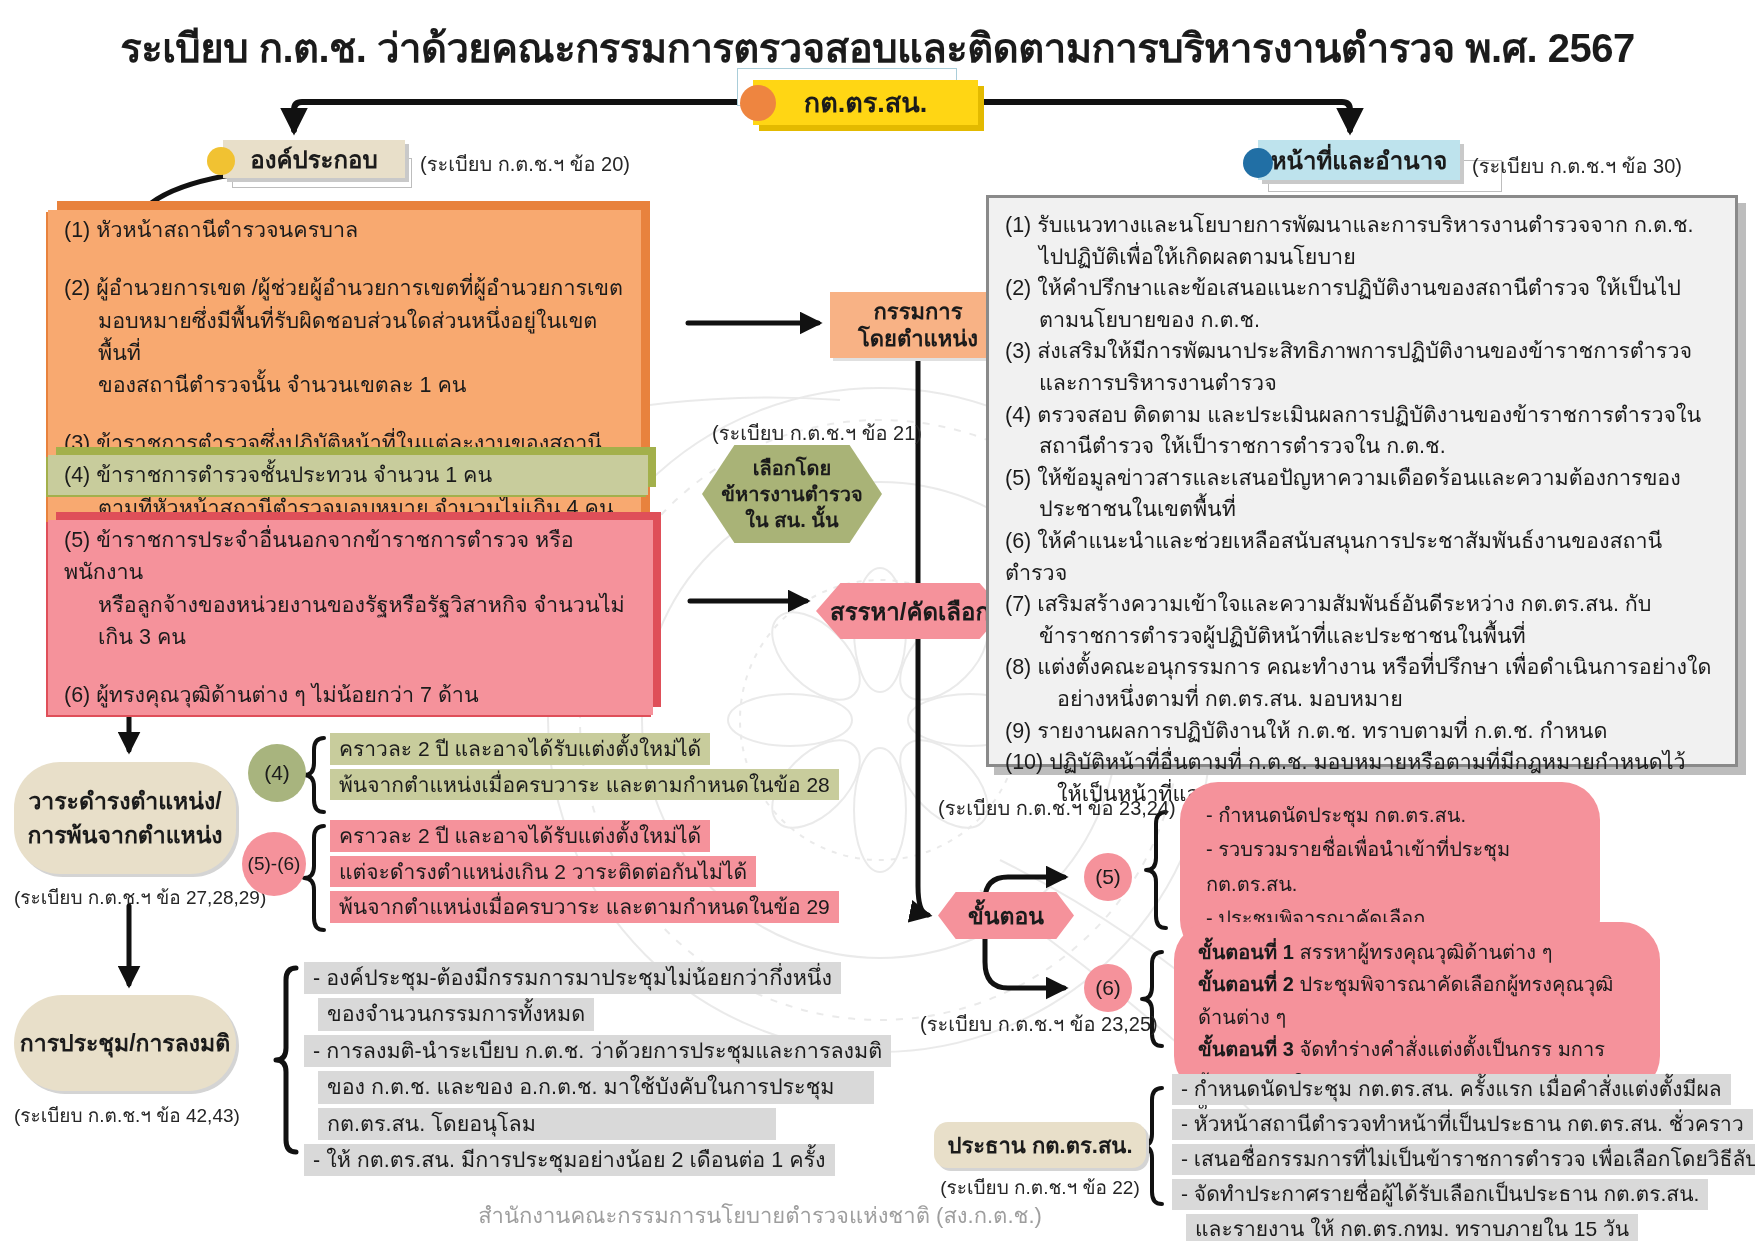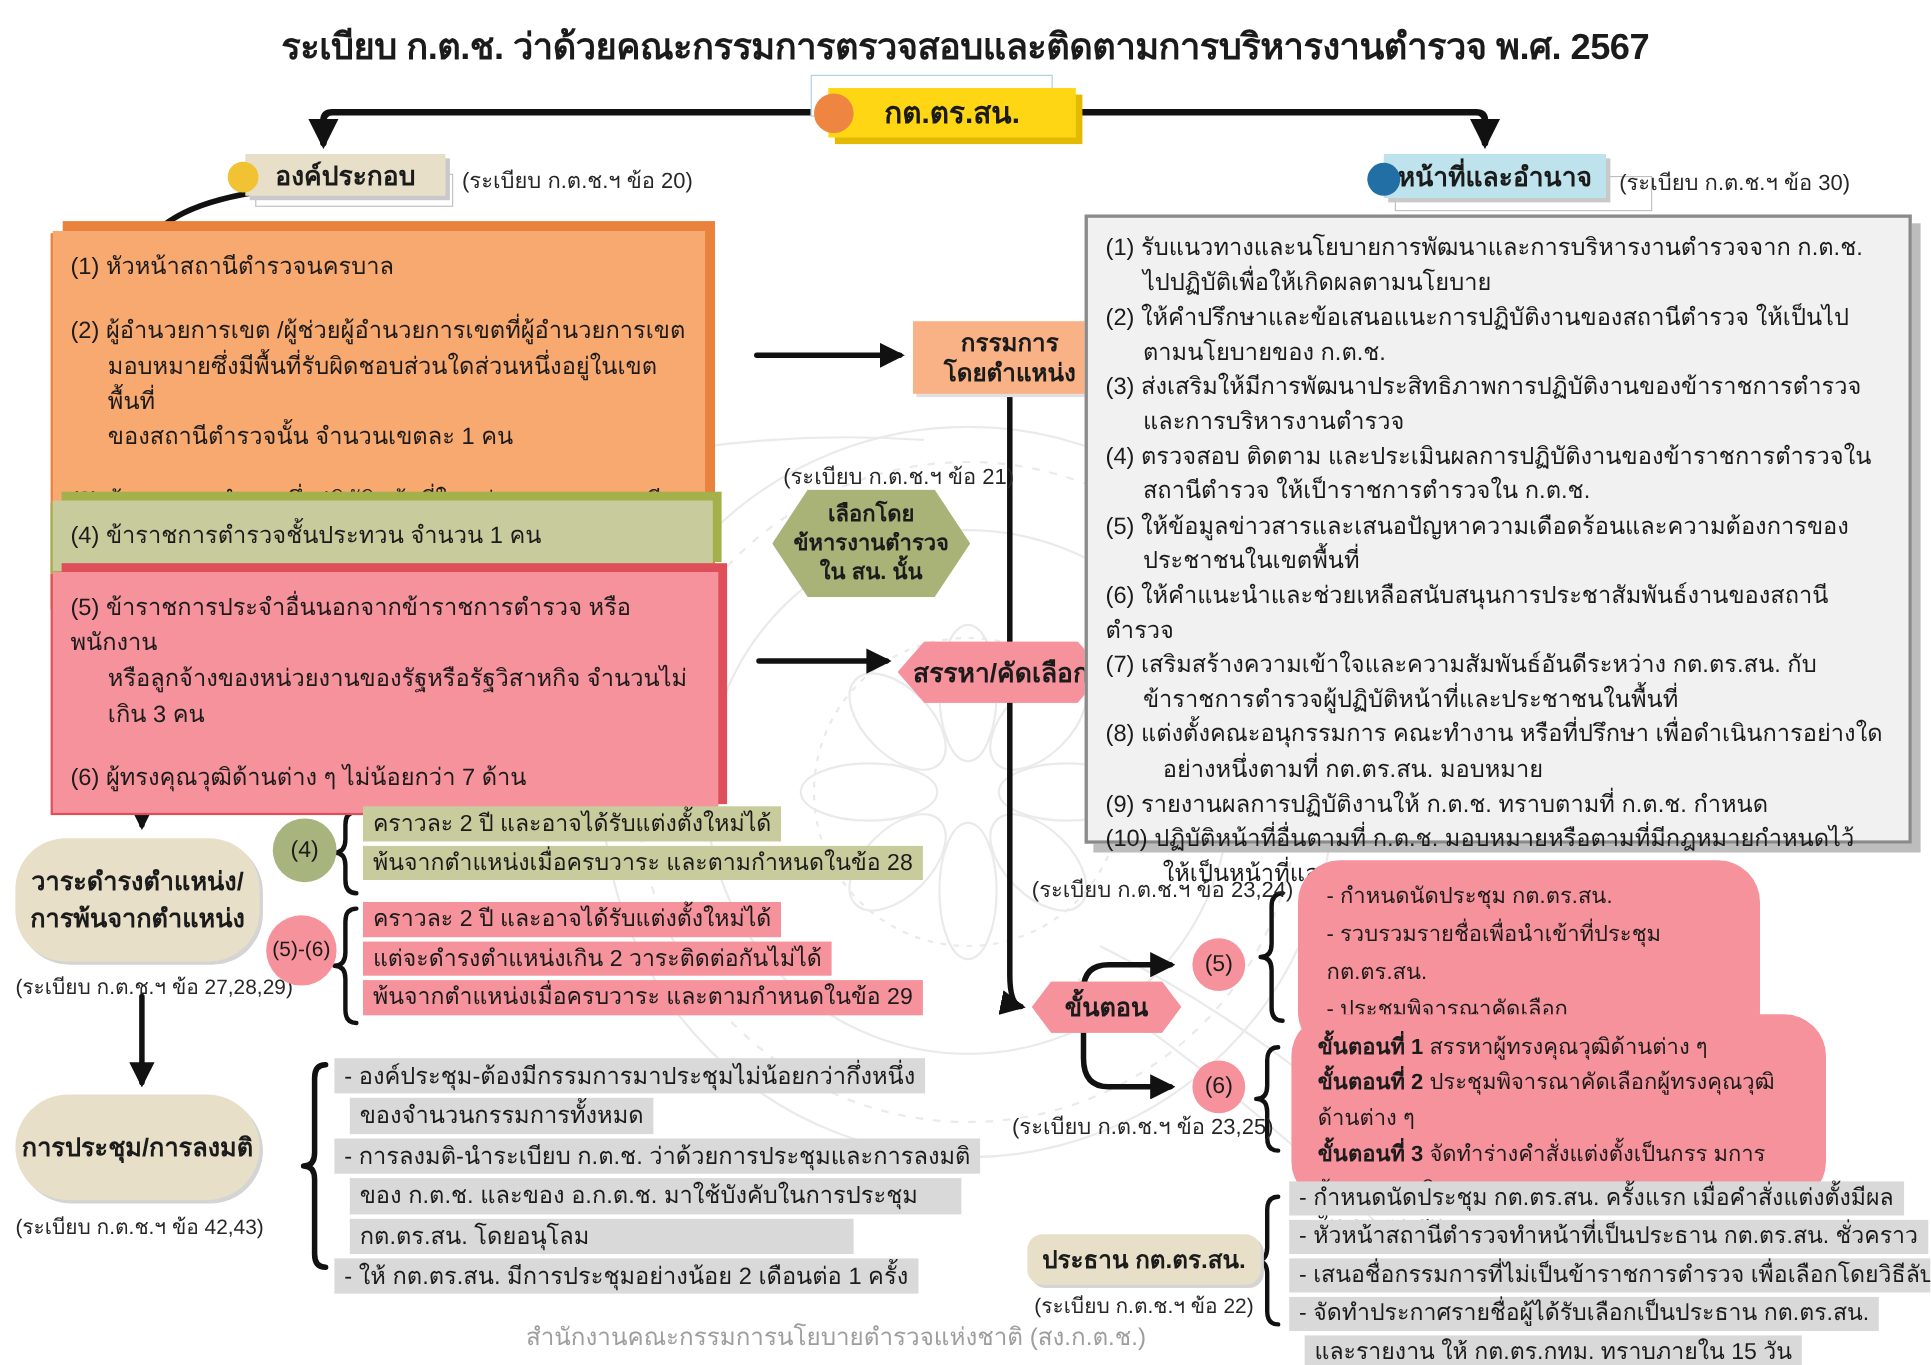--- a/index.html
+++ b/index.html
@@ -3,34 +3,34 @@
 <meta charset="utf-8">
 <style>
   html,body{margin:0;padding:0;background:#ffffff;width:1755px;height:1241px;
     font-family:"Liberation Sans","DejaVu Sans",sans-serif;color:#1b1b1b;}
   #stage{position:relative;width:1755px;height:1241px;overflow:hidden;background:#fff;}
   .abs{position:absolute;}
   .bold{font-weight:bold;}
   svg.decor{position:absolute;left:0;top:0;z-index:1;}
   .lay{z-index:2;}
   
-  .title{left:0;right:0;top:16px;text-align:center;font-size:33px;font-weight:bold;letter-spacing:-0.5px;}
+  .title{left:0;right:0;top:16px;text-align:center;font-size:40px;font-weight:bold;letter-spacing:-0.5px;}
   
   .ghost{background:#fff;border:1.5px solid #a9cdd9;}
   .ghost-gray{background:#fff;border:1.5px solid #bdbdbd;}
   .rootbox{left:753px;top:80px;width:225px;height:45px;background:var(--yellow);
     box-shadow:6px 6px 0 var(--yellow_dark);display:flex;align-items:center;justify-content:center;
     font-size:27px;font-weight:bold;}
   .dot{border-radius:50%;position:absolute;}
   
   .lbl{display:flex;align-items:center;justify-content:center;font-weight:bold;font-size:24px;
     box-shadow:4px 4px 0 #c9c9c9;}
   .ref{font-size:20px;color:#262626;white-space:nowrap;}
   
-  .compbox{font-size:21.5px;line-height:1.5;padding:16px 16px;}
+  .compbox{font-size:21.5px;line-height:1.5;padding:4px 16px;}
   .sh-orange{background:var(--orange_fill);box-shadow:9px -9px 0 var(--orange_dark),-2px 2px 0 var(--orange_dark);}
   .sh-green{background:var(--green_fill);box-shadow:8px -8px 0 var(--green_dark),-2px 2px 0 var(--green_dark);}
   .sh-pink{background:var(--pink_fill);box-shadow:8px -8px 0 var(--pink_dark),-2px 2px 0 var(--pink_dark);}
   .ind{padding-left:34px;}
   .ind2{padding-left:52px;}
   .gap{margin-top:26px;}
   
   .exofficio{left:830px;top:292px;width:176px;height:66px;background:#f8b285;
     display:flex;flex-direction:column;align-items:center;justify-content:center;
     font-weight:bold;font-size:22px;line-height:1.25;box-shadow:3px 3px 0 #e0e0e0;}

